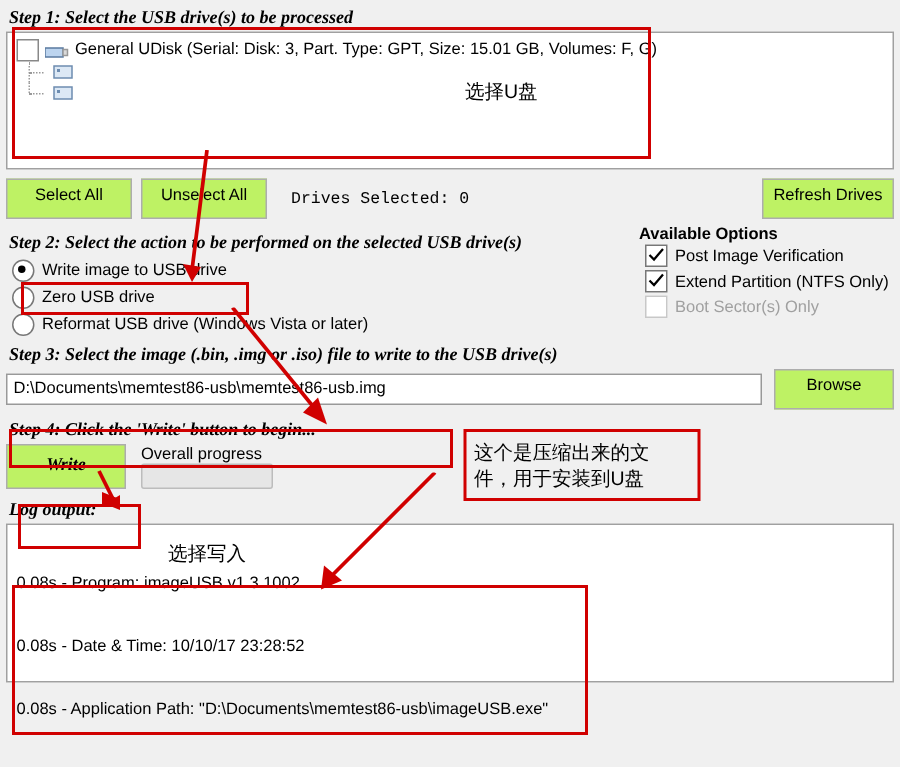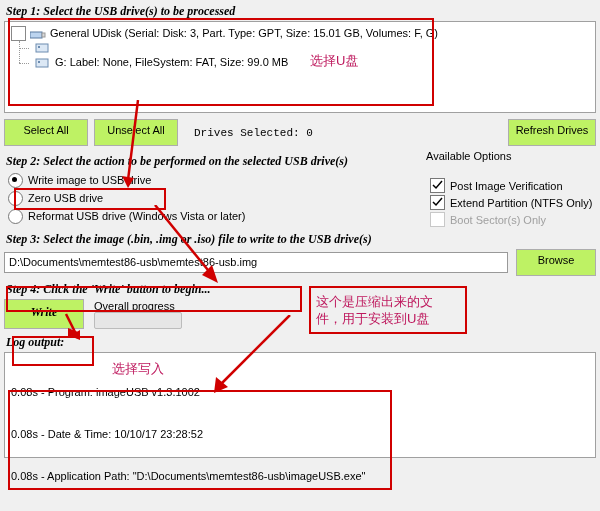--- a/index.html
+++ b/index.html
@@ -60,21 +60,21 @@
   .radio-row { display:flex; align-items:center; height:18px; margin-left:4px; }
   .radio {
     display:inline-block; width:13px; height:13px; border:1px solid #777;
     border-radius:50%; margin-right:5px; position:relative; background:#fff;
   }
   .radio.checked::after {
     content:""; position:absolute; left:3px; top:3px; width:5px; height:5px;
     border-radius:50%; background:#000;
   }
   .right-opts { width:170px; font-size:11px; }
-  .right-opts .hd { margin-bottom:15px; }
+  .right-opts .hd { margin-bottom:0;font-weight:bold; }
   .check-row { display:flex; align-items:center; height:17px; margin-left:4px; }
   .cbox {
     display:inline-block; width:13px; height:13px; border:1px solid #777;
     background:#fff; margin-right:5px; position:relative;
   }
   .cbox.checked::after {
     content:""; position:absolute; left:2px; top:-2px; font-size:11px; line-height:13px;
   }
   .cbox.checked svg { position:absolute; left:0; top:0; }
   .disabled { color:#a0a0a0; }
@@ -91,21 +91,21 @@
   }
   .progress {
     width:86px; height:15px; background:#e6e6e6; border:1px solid #bcbcbc; border-radius:2px;
   }
   .logbox {
     background:#fff; border:1px solid #a0a0a0; height:96px; padding:4px 6px;
     font-size:11px; line-height:14px; white-space:pre-wrap;
   }
   
   .anno-box { position:absolute; border:2px solid #d00000; pointer-events:none; }
-  .anno-text { position:absolute; color:#be185d; font-size:13px; font-family:"SimSun","Microsoft YaHei",sans-serif; pointer-events:none; white-space:nowrap; }
+  .anno-text { position:absolute; color:#000000; font-size:13px; font-family:"SimSun","Microsoft YaHei",sans-serif; pointer-events:none; white-space:nowrap; }
   .anno-arrow { position:absolute; pointer-events:none; }
   .ov-label { font-size:11px; }
 </style>
 </head>
 <body>
 
 <div class="wrap">
 
   <div class="step-label">Step 1:  Select the USB drive(s) to be processed</div>
   <div class="treebox">
@@ -135,21 +135,20 @@
       <span class="tree-indent">
           <span class="tree-line" style="bottom:50%"></span>
           <span class="tree-line2"></span>
         </span>
       <span class="drive-icon">
         <svg width="16" height="12">
             <rect x="1" y="2" width="12" height="8" fill="#dce8f5" stroke="#6d8cb0"></rect>
             <rect x="3" y="4" width="2" height="2" fill="#6d8cb0"></rect>
           </svg>
       </span>
-      <span>G: Label: None, FileSystem: FAT, Size: 99.0 MB</span>
     </div>
   </div>
 
   <div class="row1">
     <div class="btn">Select All</div>
     <div class="btn">Unselect All</div>
     <span class="drives-sel">Drives Selected: 0</span>
     <div class="btn refresh">Refresh Drives</div>
   </div>
 

